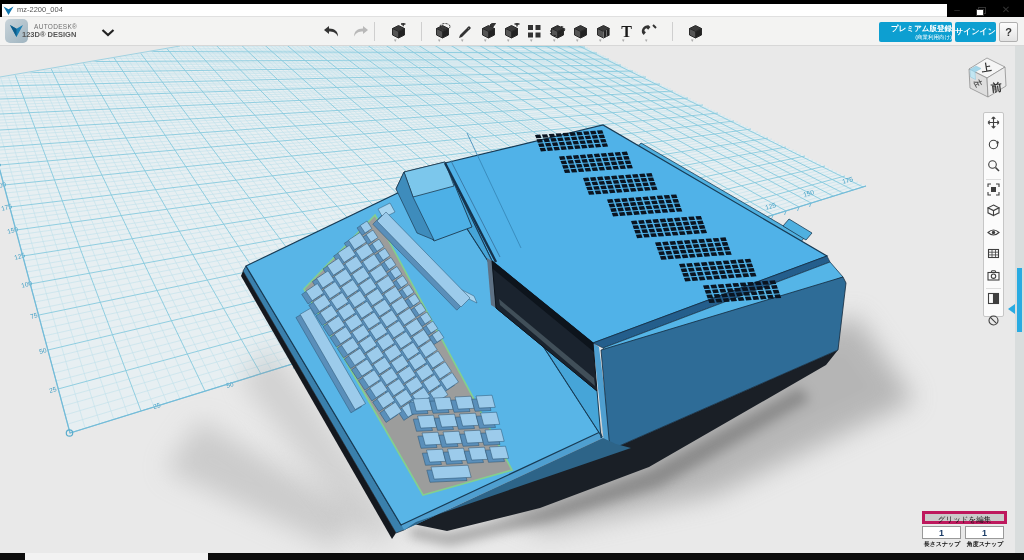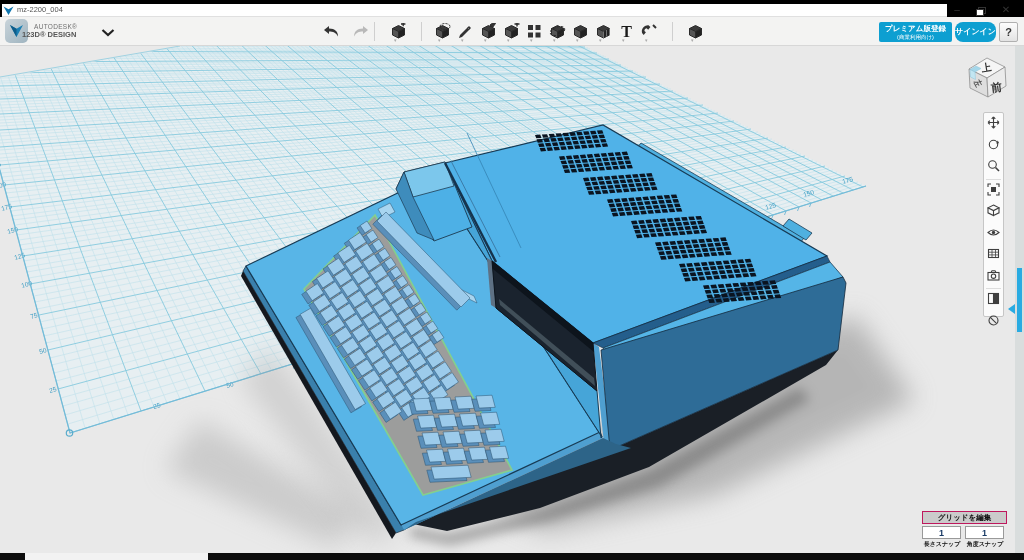--- a/index.html
+++ b/index.html
@@ -11,31 +11,31 @@
 #brand1{position:absolute;left:34px;top:6px;font-size:6.5px;color:#707070;letter-spacing:0.3px}
 #brand2{position:absolute;left:22px;top:13px;font-size:7.5px;font-weight:bold;color:#565656}
 .ti{position:relative;display:inline-block;width:17px;height:17px;margin:0}
 .dd{position:absolute;left:4px;top:14px;font-size:5px;color:#aaa}
 
 #grp1{position:absolute;left:390px;top:6px}
 #grp2{position:absolute;left:434px;top:6px;width:240px;white-space:nowrap}
 #grp2 .ti{margin-right:6px}
 #grp3{position:absolute;left:687px;top:6px}
 .sepv{position:absolute;top:5px;width:1px;height:19px;background:#cfcfcf}
-#btn-prem{position:absolute;left:879px;top:5px;width:73px;height:20px;background:#0d9fd1;border-radius:2px;color:#fff;text-align:center}
+#btn-prem{position:absolute;left:879px;top:5px;width:73px;height:20px;background:#0d9fd1;border-radius:2px;color:#fff;text-align:right}
 #btn-prem .l1{font-size:7.5px;font-weight:bold;margin-top:2px}
 #btn-prem .l2{font-size:5.5px;margin-top:0px}
-#btn-signin{position:absolute;left:955px;top:5px;width:41px;height:20px;background:#0d9fd1;border-radius:8px;color:#fff;text-align:center;font-size:8px;font-weight:bold;line-height:20px}
+#btn-signin{position:absolute;left:955px;top:5px;width:41px;height:20px;background:#0d9fd1;border-radius:2px;color:#fff;text-align:center;font-size:8px;font-weight:bold;line-height:20px}
 #btn-q{position:absolute;left:999px;top:5px;width:19px;height:20px;background:linear-gradient(#fdfdfd,#e3e3e3);border:1px solid #b0b0b0;border-radius:2px;color:#333;text-align:center;font-size:11px;font-weight:bold;line-height:18px}
 #canvas{position:absolute;left:0;top:46px;width:1024px;height:507px;background:#e9e9e9;overflow:hidden}
 #rightstrip{position:absolute;right:0;top:0;width:9px;height:507px;background:#d9dddd}
 #vtools{position:absolute;left:983px;top:66px;width:21px;height:205px;background:#fbfbfb;border:1px solid #c6c6c6;border-radius:2px}
 .vt{width:19px;height:18.5px} .vt svg{display:block;margin:3px auto 0}
 #gridpanel{position:absolute;left:922px;top:465px;width:86px}
-#btn-grid{width:85px;height:13px;background:#cbcbcb;border:1px solid #be185d;font-size:7.5px;font-weight:bold;text-align:center;line-height:12px;color:#111}
+#btn-grid{width:85px;height:13px;background:#cbcbcb;border:3px solid #be185d;font-size:7.5px;font-weight:normal;text-align:center;line-height:12px;color:#111}
 .ginp{position:absolute;top:15px;width:39px;height:13px;background:#fff;border:1px solid #999;font-size:9px;font-weight:bold;color:#1a3b66;text-align:center;line-height:12px}
 .glab{position:absolute;top:29px;width:40px;font-size:6px;font-weight:bold;color:#111;text-align:center}
 #bottombar{position:absolute;left:0;top:553px;width:1024px;height:7px;background:#0c0c0c}
 #bottomwhite{position:absolute;left:25px;top:0;width:183px;height:7px;background:#f2f2f2}
 svg{display:block}
 </style></head><body>
 <div id="titlebar"></div>
 <div id="titlewin">
     <div style="position:absolute;left:0;top:0;width:2px;height:13px;background:#000"></div>
     <div style="position:absolute;left:1021px;top:0;width:3px;height:13px;background:#000"></div>

